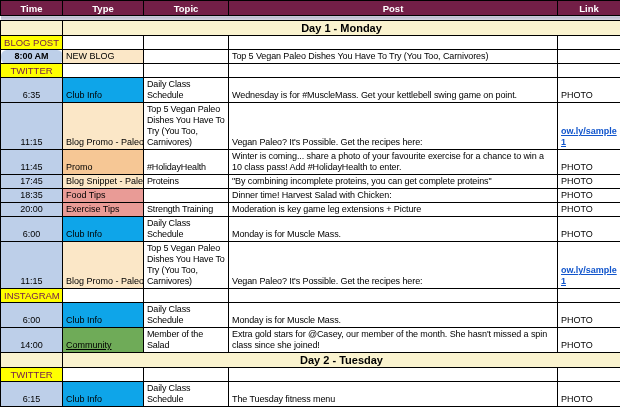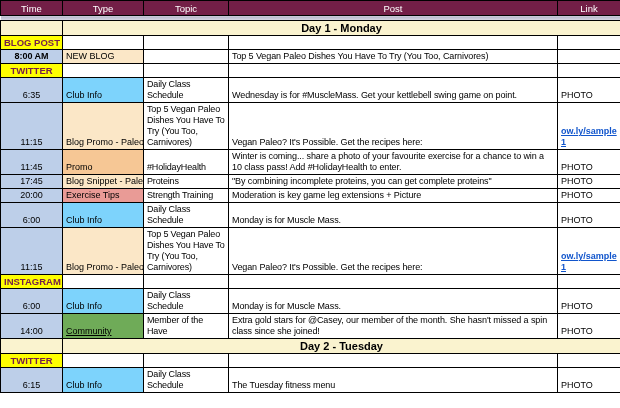--- a/index.html
+++ b/index.html
@@ -9,44 +9,44 @@
   }
   table.sheet { border-collapse:collapse; table-layout:fixed; width:620px; }
   td, th {
     border:1px solid #000;
     font-size:9px; line-height:11px;
     padding:1px 3px; vertical-align:bottom;
     overflow:hidden; word-wrap:break-word;
     font-weight:normal; text-align:left; color:#000;
   }
   th.hdr {
-    background:#731F47; color:#fff; font-weight:normal;
+    background:#731F47; color:#fff; font-weight:bold;
     text-align:center; font-size:9.5px; height:12px; vertical-align:middle;
   }
   tr.strip td {
     border:none; padding:0; height:4px;
     background:linear-gradient(#b4b4c8,#d9d9e5);
   }
   tr.day td { background:#FAF3CF;margin-left:48px; }
   td.day-label {
     text-align:center; font-weight:bold; font-size:11px;
     vertical-align:middle; line-height:12px;
   }
   td.section-cell {
-    background:#FFFF00; color:#76204A; font-weight:bold;
+    background:#FFFF00; color:#76204A; font-weight:normal;
     text-align:center; white-space:nowrap; font-size:9.5px;
   }
   td.time { text-align:center; background:#BDCFE9; }
-  td.time.strong { font-weight:bold; }
+  td.time.strong { font-weight:bold;border-radius:6px; }
   td.type { white-space:nowrap;margin-left:21px; }
   td.topic { letter-spacing:-0.15px; }
   td.post { letter-spacing:-0.1px; }
   td.link { text-align:left; }
   td.link.url { color:#1155CC; text-decoration:underline;font-weight:bold; }
-  .c-blue   { background:#7dd3fc; }
+  .c-blue   { background:#0ea5e9; }
   .c-tan    { background:#FBE7C7; }
   .c-orange { background:#F6C795; }
   .c-salmon { background:#E99B96; }
   .c-green  { background:#6FAB58;text-decoration:underline; }
 </style>
 </head>
 <body>
 
 <table class="sheet">
   <colgroup>
@@ -118,20 +118,27 @@
     <td class="post">Winter is coming... share a photo of your favourite exercise for a chance to win a 10 class pass! Add #HolidayHealth to enter.</td>
     <td class="link">PHOTO</td>
   </tr>
   <tr style="height:12px">
     <td class="time">17:45</td>
     <td class="type c-tan">Blog Snippet - Paleo</td>
     <td class="topic">Proteins</td>
     <td class="post">"By combining incomplete proteins, you can get complete proteins"</td>
     <td class="link">PHOTO</td>
   </tr>
+  <tr style="height:12px">
+    <td class="time">18:35</td>
+    <td class="type c-salmon">Food Tips</td>
+    <td class="topic"></td>
+    <td class="post">Dinner time! Harvest Salad with Chicken:</td>
+    <td class="link">PHOTO</td>
+  </tr>
   <tr style="height:13px">
     <td class="time">20:00</td>
     <td class="type c-salmon">Exercise Tips</td>
     <td class="topic">Strength Training</td>
     <td class="post">Moderation is key game leg extensions + Picture</td>
     <td class="link">PHOTO</td>
   </tr>
 
   <tr style="height:13px">
     <td class="time">6:00</td>
@@ -158,21 +165,21 @@
   <tr style="height:12px">
     <td class="time">6:00</td>
     <td class="type c-blue">Club Info</td>
     <td class="topic">Daily Class Schedule</td>
     <td class="post">Monday is for Muscle Mass.</td>
     <td class="link">PHOTO</td>
   </tr>
   <tr style="height:24px">
     <td class="time">14:00</td>
     <td class="type c-green">Community</td>
-    <td class="topic">Member of the Have</td>
+    <td class="topic">Member of the Salad</td>
     <td class="post">Extra gold stars for @Casey, our member of the month. She hasn't missed a spin class since she joined!</td>
     <td class="link">PHOTO</td>
   </tr>
 
   <tr class="day" style="height:14px">
     <td></td>
     <td class="day-label" colspan="4">Day 2 - Tuesday</td>
   </tr>
 
   <tr style="height:14px">

